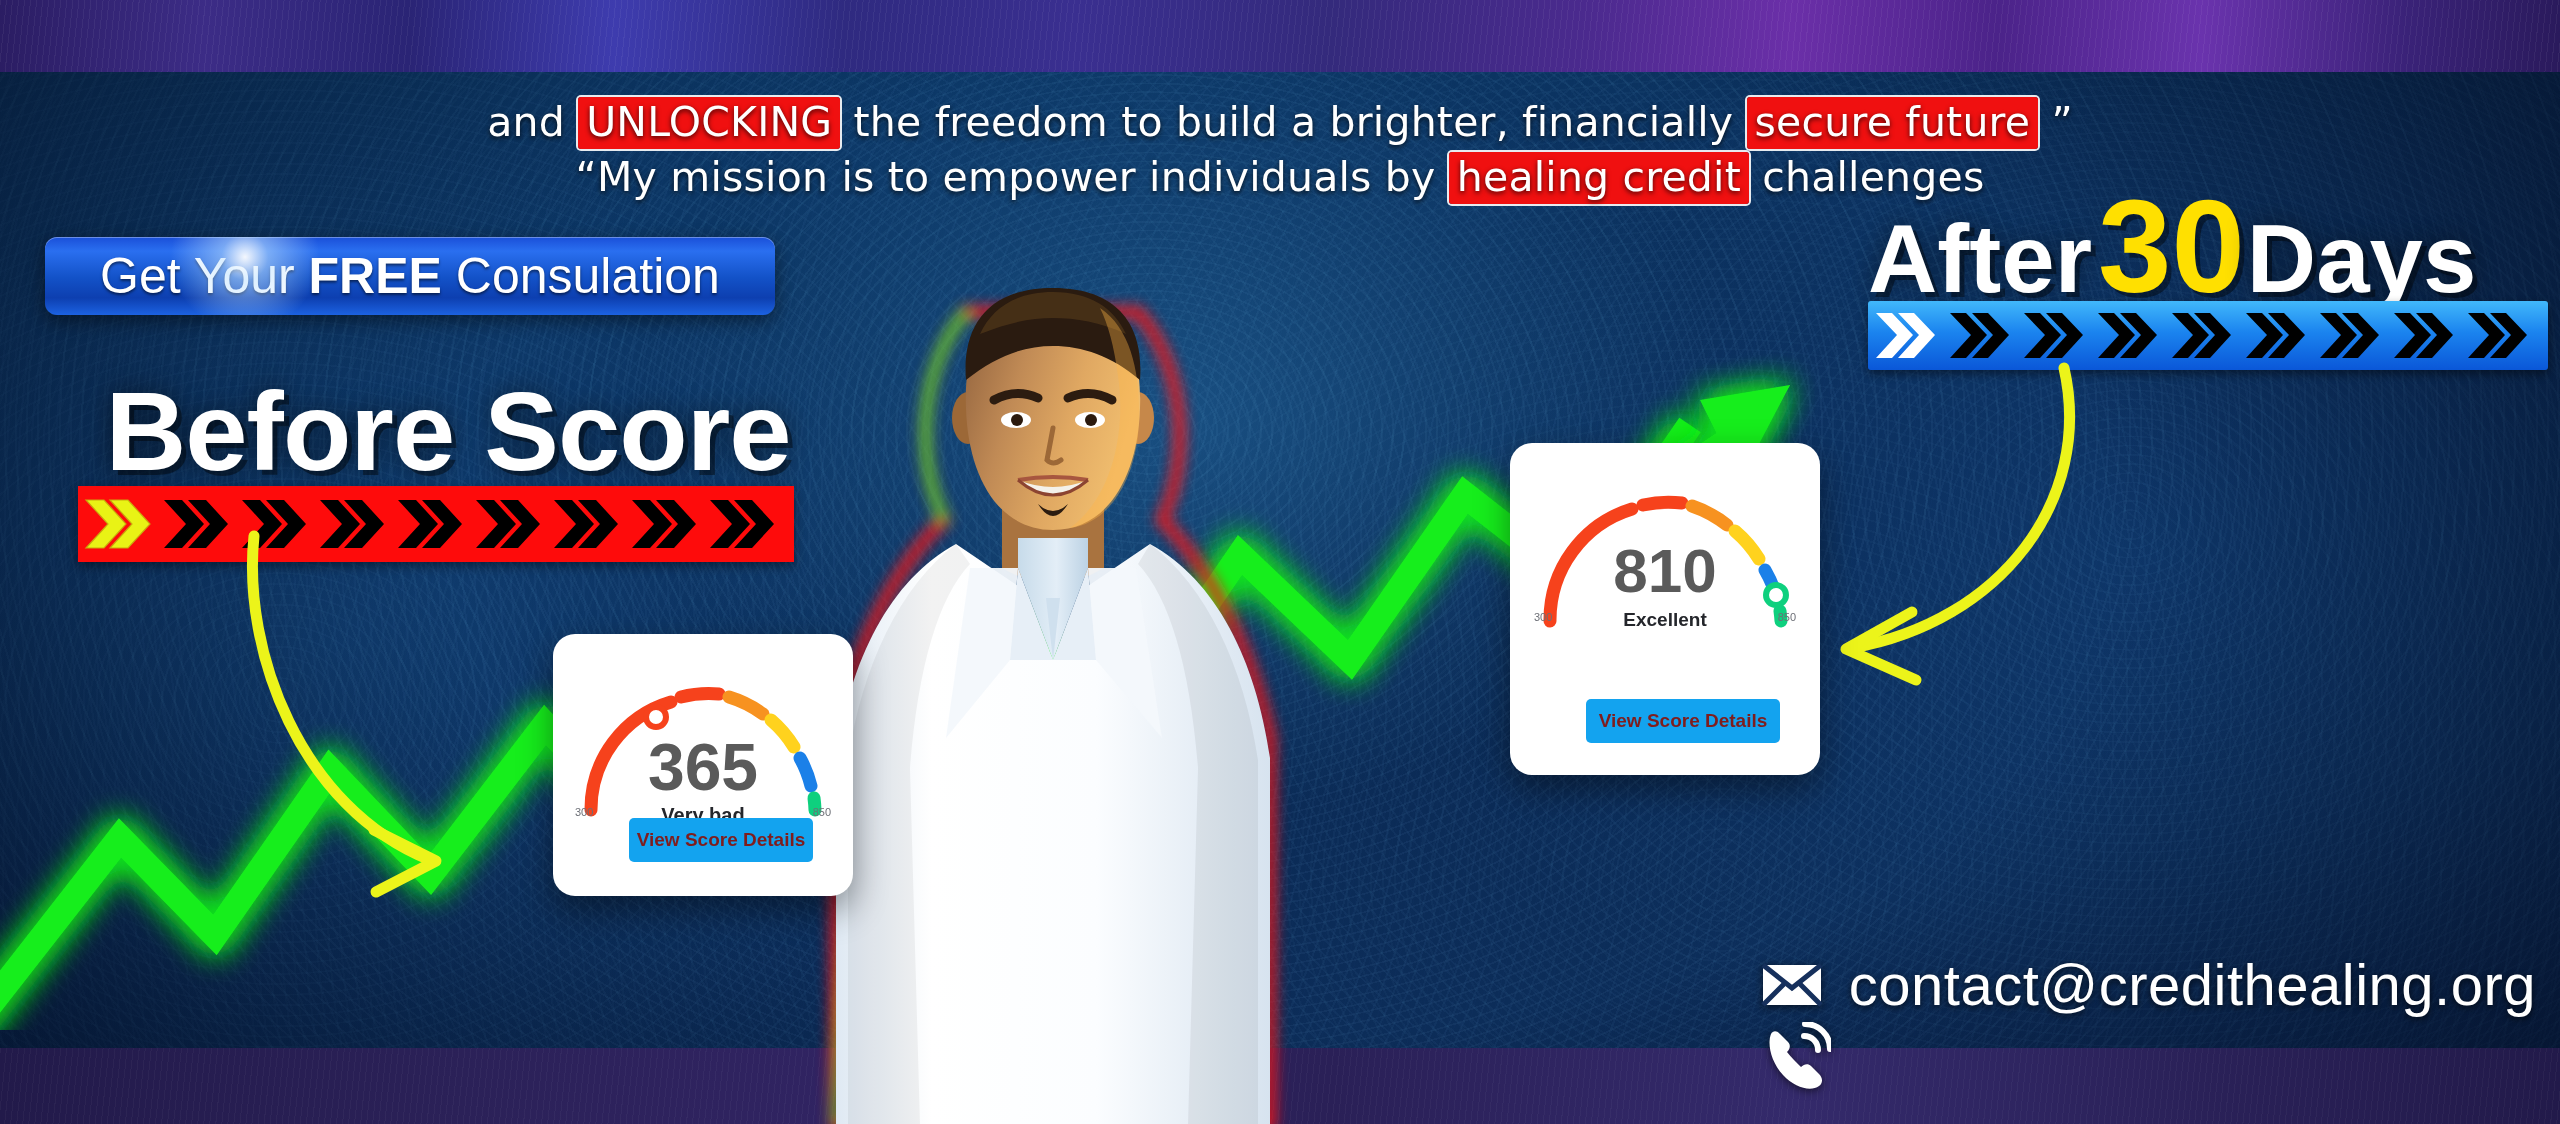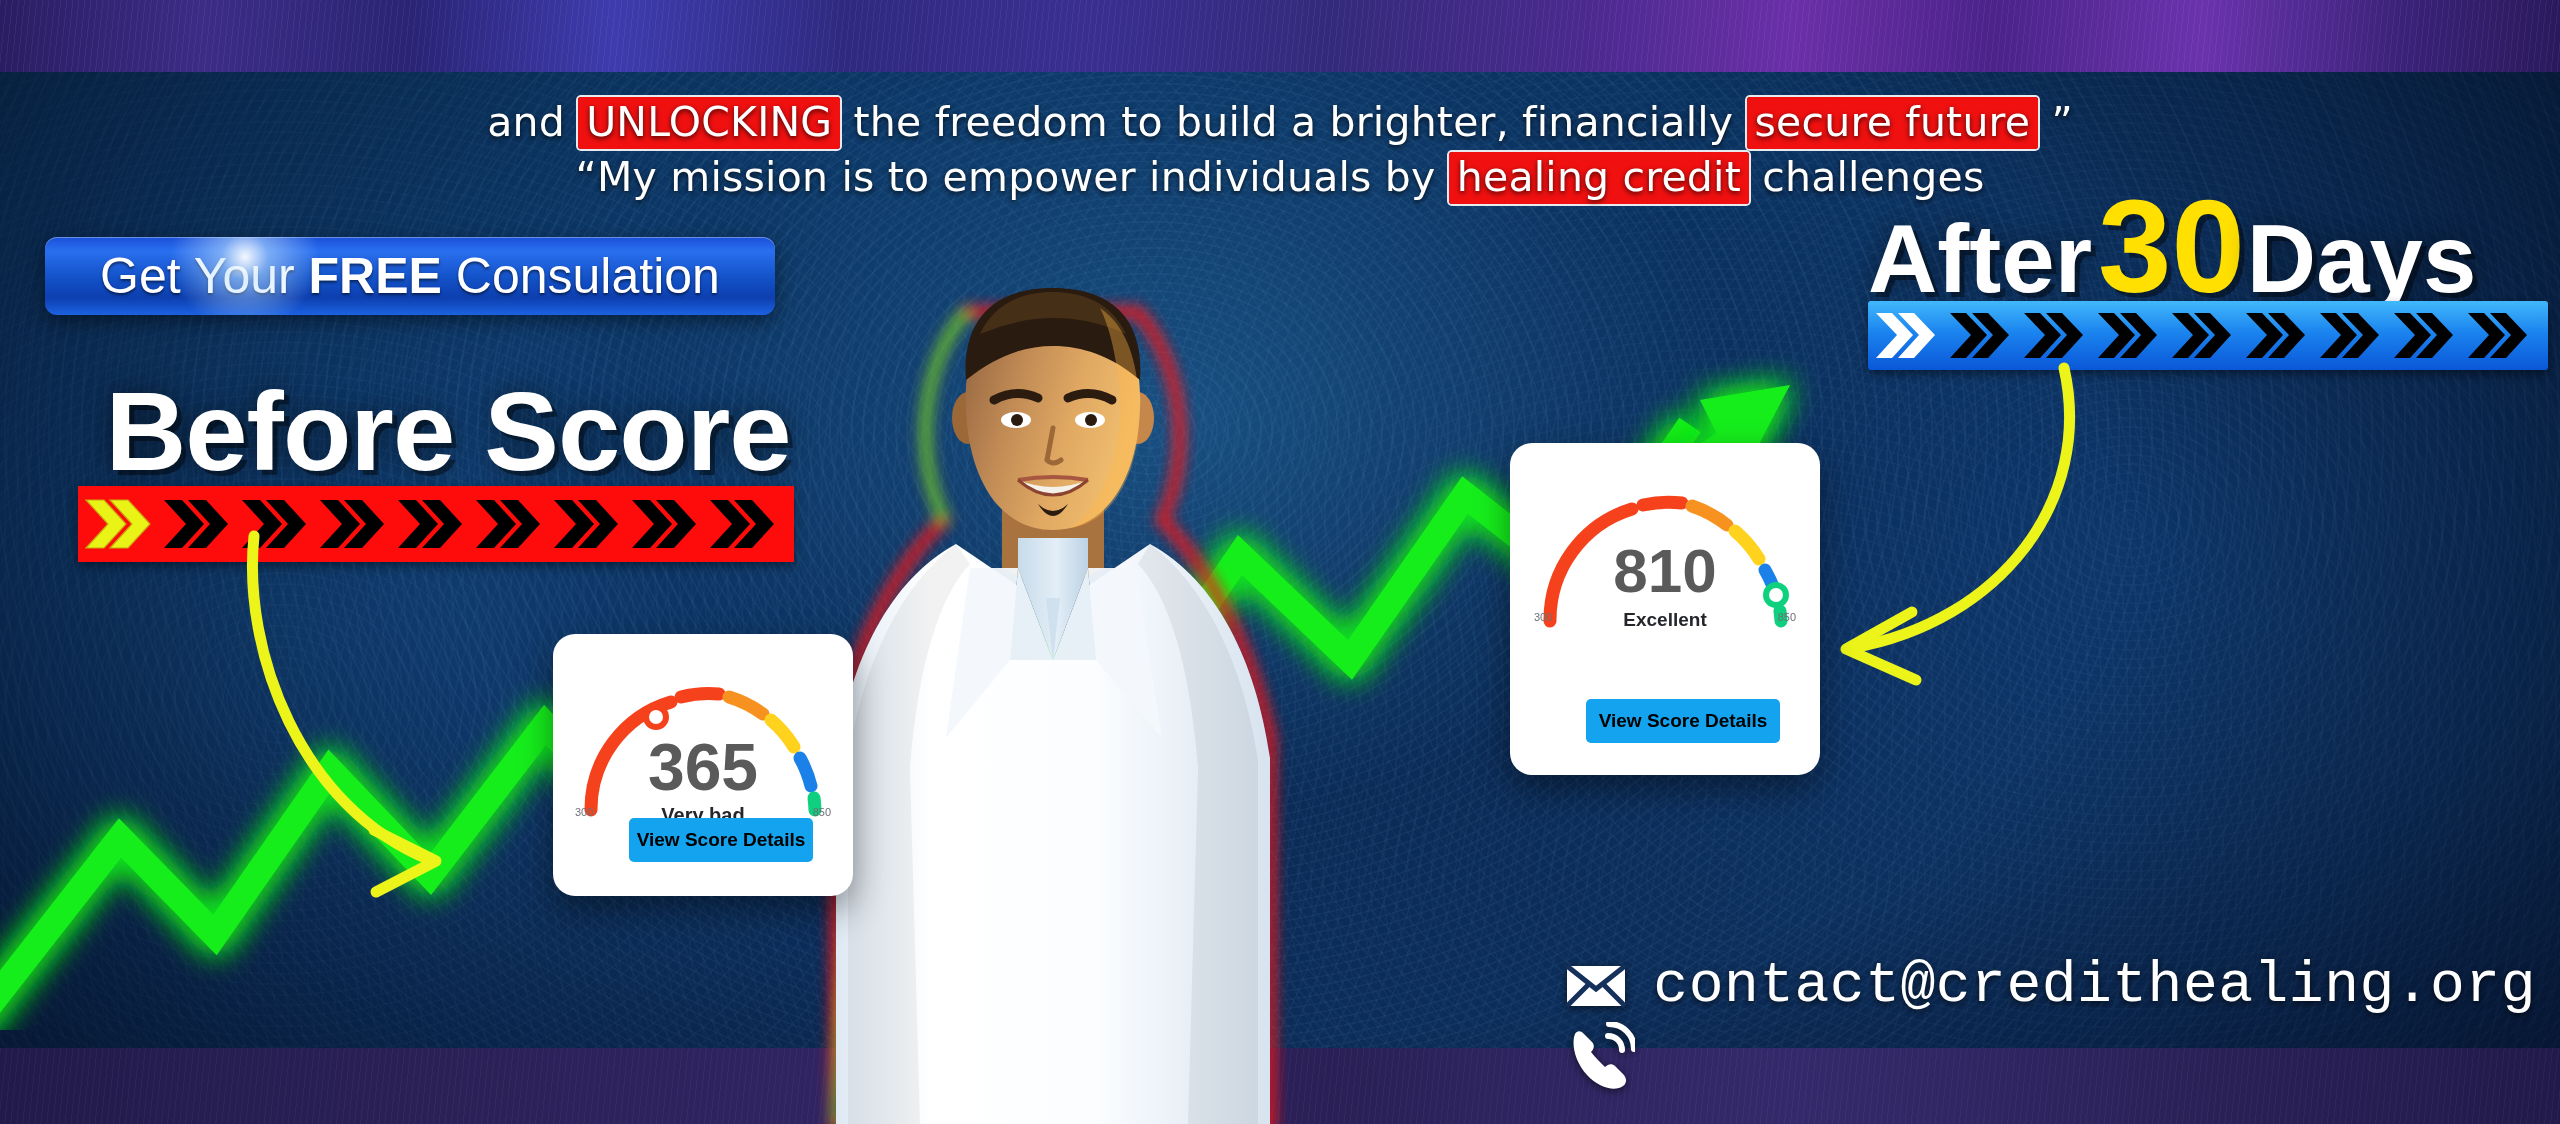--- a/index.html
+++ b/index.html
@@ -91,39 +91,39 @@
   .card.low .score{top:95px;font-size:66px;}
   .card.high .score{top:92px;font-size:62px;}
   .card .rating{position:absolute;left:0;width:100%;text-align:center;
     font-family:"Liberation Sans",sans-serif;font-weight:700;color:#24262b;}
   .card.low .rating{top:170px;font-size:20px;}
   .card.high .rating{top:166px;font-size:19px;}
   .card .tick{position:absolute;font-family:Liberation Sans, sans-serif;font-size:11px;color:#6c6f76;}
   .card.low .tick.lo{left:22px;top:172px;} .card.low .tick.hi{right:22px;top:172px;}
   .card.high .tick.lo{left:24px;top:168px;} .card.high .tick.hi{right:24px;top:168px;}
   .details-btn{position:absolute;left:28px;right:40px;height:44px;border:0;border-radius:5px;
-    background:#13a3ef;color:#000000;font-family:"Liberation Sans",sans-serif;font-weight:700;font-size:19px;
+    background:#13a3ef;color:#7f1d1d;font-family:"Liberation Sans",sans-serif;font-weight:700;font-size:19px;
     display:flex;align-items:center;justify-content:center;cursor:pointer;margin-left:48px;}
   .card.low .details-btn{bottom:34px;}
   .card.high .details-btn{bottom:32px;}
 
   
   .arrow-svg{position:absolute;pointer-events:none;}
   .arrow-left{left:240px;top:530px;width:420px;height:370px;}
   .arrow-right{left:1800px;top:360px;width:420px;height:330px;}
 
   
   .doctor{position:absolute;left:770px;top:268px;width:560px;height:856px;}
 
   
   .contact{position:absolute;right:24px;bottom:28px;display:flex;flex-direction:column;
     align-items:flex-start;gap:4px;}
   .crow{display:flex;align-items:center;gap:26px;}
   .crow .ico{flex:0 0 auto;display:block;filter:drop-shadow(0 2px 4px rgba(0,0,0,.6));}
-  .cemail{font-family:Liberation Mono, monospace;font-size:58px;color:#fff;letter-spacing:.5px;
+  .cemail{font-family:Liberation Sans, sans-serif;font-size:58px;color:#fff;letter-spacing:.5px;
     text-shadow:0 2px 6px rgba(0,0,0,.7);white-space:nowrap;}
   .cphone{font-family:"DejaVu Sans",sans-serif;font-size:82px;font-weight:400;color:#fff;letter-spacing:1px;
     text-shadow:0 3px 8px rgba(0,0,0,.7);white-space:nowrap;}
 </style>
 </head>
 <body>
 
 <div id="stage">
 
   <div class="bg-base"></div>

